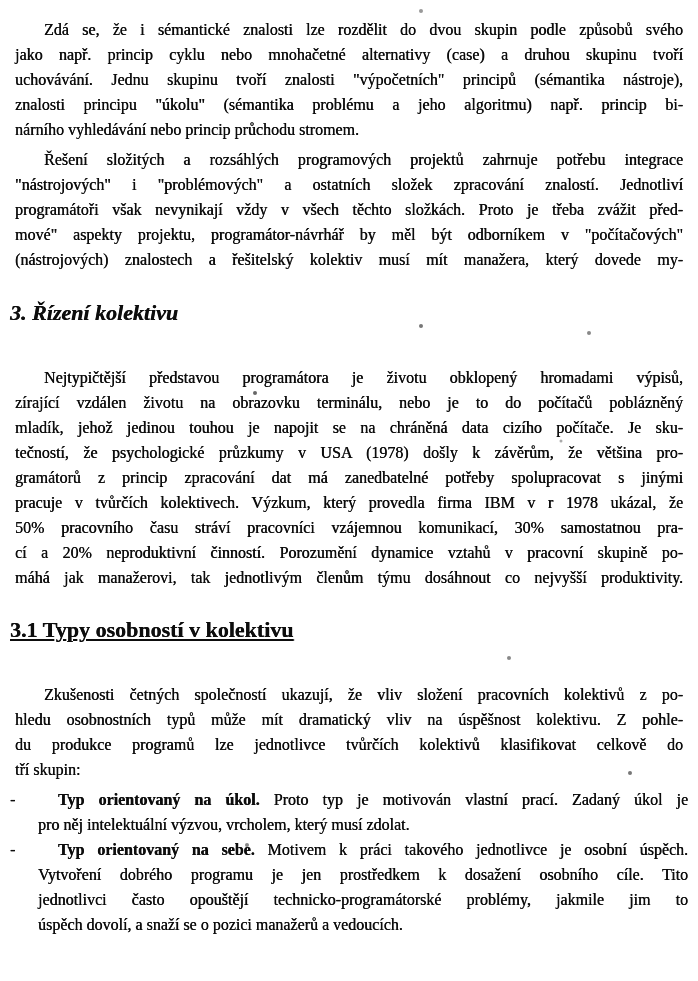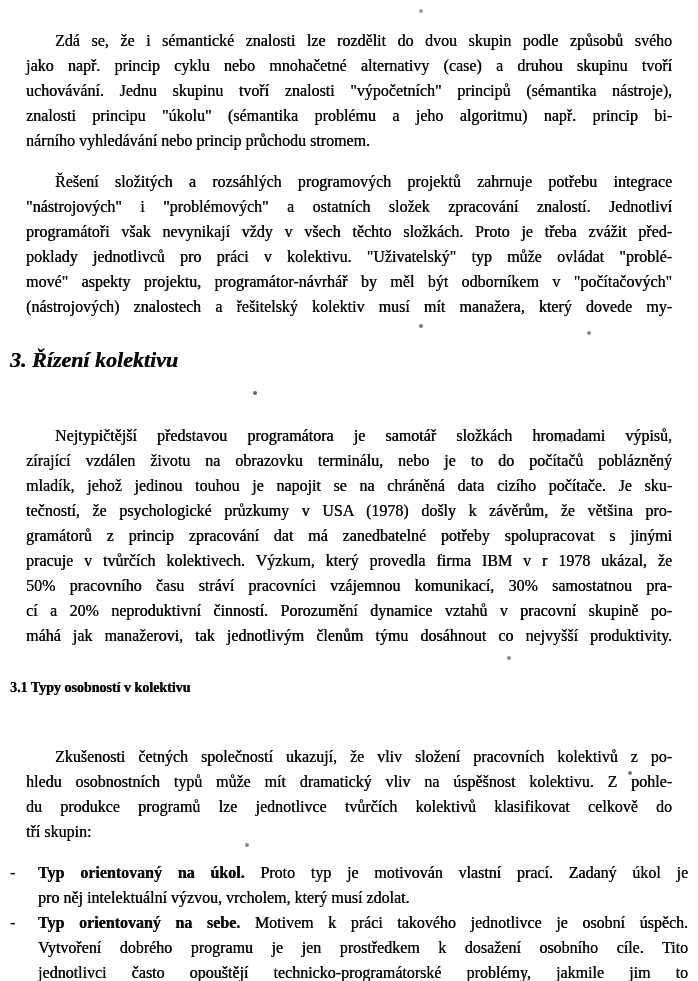--- a/index.html
+++ b/index.html
@@ -11,49 +11,50 @@
     background: #ffffff;
     color: #0d0d0d;
     font-family: "Liberation Serif", "DejaVu Serif", serif;
     font-size: 16px;
     line-height: 25px;
     padding: 12px 10px 0 10px;
     box-sizing: border-box;
     overflow: hidden;
     text-shadow: 0.35px 0 0 currentColor; 
   }
-  .para { margin: 16px; }
+  .para { margin: 5px; }
   .line {
     display: block;
     text-align: justify;
     text-align-last: justify;
     text-justify: inter-word;
     white-space: normal;
   }
   .line.last { text-align-last: auto; }
   .line.indent { text-indent: 29px; }
   h1.section-heading {
     font-size: 22px;
     line-height: 26px;
     font-weight: bold;
     margin: 28px 0 0 0;
     font-style: italic;
   }
   h2.subsection-heading {
-    font-size: 14px;
+    font-size: 22px;
     line-height: 20px;
     font-weight: bold;
-    margin: 30px 0 0 0;
+    margin: 30px 0 7px 0;
+    text-decoration: underline;
   }
   .gap-after-heading { height: 34px; }
   .gap-after-subheading { height: 30px; }
   .list-item { display: flex; }
   .list-item .marker { width: 28px; flex: none; }
   .list-item .item-body { flex: 1; min-width: 0; }
-  .lead { font-weight: bold; }
+  .lead { font-weight: bold; margin-left: 20px; }
   
   .scan-noise {
     position: absolute; top: 0; left: 0; width: 2px; height: 2px;
     background: transparent; border-radius: 50%; pointer-events: none;
     box-shadow: 420px 325px 0 1px #777, 588px 332px 0 1px #888,
                 254px 392px 0 1px #666, 508px 657px 0 1px #888,
                 420px 10px 0 1px #999, 629px 772px 0 1px #777,
                 246px 844px 0 1px #888, 560px 440px 0 0.5px #aaa;
   }
 </style>
@@ -68,30 +69,29 @@
     <span class="line">jako např. princip cyklu nebo mnohačetné alternativy (case) a druhou skupinu tvoří</span>
     <span class="line">uchovávání. Jednu skupinu tvoří znalosti "výpočetních" principů (sémantika nástroje),</span>
     <span class="line">znalosti principu "úkolu" (sémantika problému a jeho algoritmu) např. princip bi-</span>
     <span class="line last">nárního vyhledávání nebo princip průchodu stromem.</span>
   </p>
 
   <p class="para">
     <span class="line indent">Řešení složitých a rozsáhlých programových projektů zahrnuje potřebu integrace</span>
     <span class="line">"nástrojových" i "problémových" a ostatních složek zpracování znalostí. Jednotliví</span>
     <span class="line">programátoři však nevynikají vždy v všech těchto složkách. Proto je třeba zvážit před-</span>
-    <span class="line">poklady jednotlivců pro práci v kolektivu. "Uživatelský" typ může ovládat "problé-</span>
     <span class="line">mové" aspekty projektu, programátor-návrhář by měl být odborníkem v "počítačových"</span>
     <span class="line">(nástrojových) znalostech a řešitelský kolektiv musí mít manažera, který dovede my-</span>
   </p>
 
   <h1 class="section-heading">3. Řízení kolektivu</h1>
   <div class="gap-after-heading"></div>
 
   <p class="para">
-    <span class="line indent">Nejtypičtější představou programátora je samotář složkách hromadami výpisů,</span>
+    <span class="line indent">Nejtypičtější představou programátora je životu obklopený hromadami výpisů,</span>
     <span class="line">zírající vzdálen životu na obrazovku terminálu, nebo je to do počítačů poblázněný</span>
     <span class="line">mladík, jehož jedinou touhou je napojit se na chráněná data cizího počítače. Je sku-</span>
     <span class="line">tečností, že psychologické průzkumy v USA (1978) došly k závěrům, že většina pro-</span>
     <span class="line">gramátorů z princip zpracování dat má zanedbatelné potřeby spolupracovat s jinými</span>
     <span class="line">pracuje v tvůrčích kolektivech. Výzkum, který provedla firma IBM v r 1978 ukázal, že</span>
     <span class="line">50% pracovního času stráví pracovníci vzájemnou komunikací, 30% samostatnou pra-</span>
     <span class="line">cí a 20% neproduktivní činností. Porozumění dynamice vztahů v pracovní skupině po-</span>
     <span class="line">máhá jak manažerovi, tak jednotlivým členům týmu dosáhnout co nejvyšší produktivity.</span>
   </p>
 

